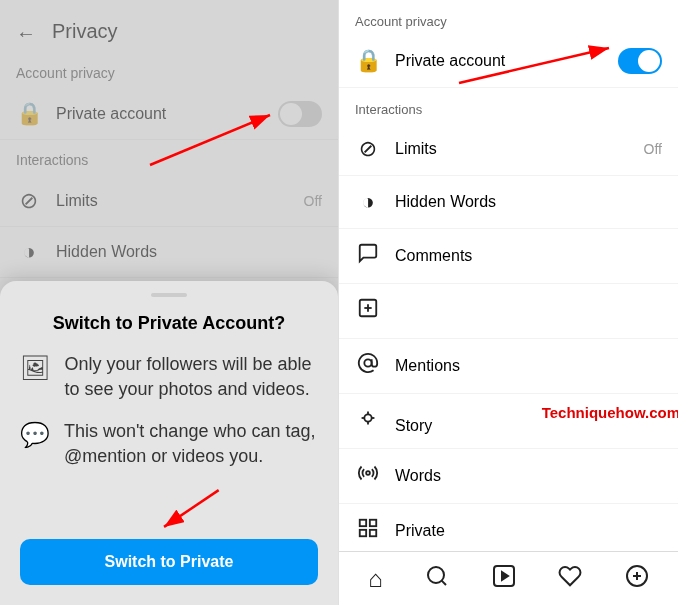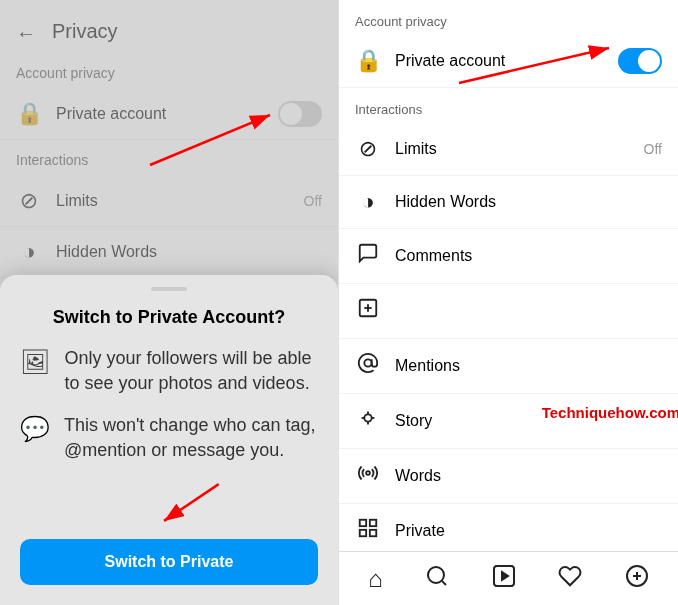--- a/index.html
+++ b/index.html
@@ -167,21 +167,21 @@
     .switch-btn {
       width: 100%;
       padding: 14px;
       background: #0095f6;
       color: #fff;
       border: none;
       border-radius: 10px;
       font-size: 16px;
       font-weight: 600;
       cursor: pointer;
-      margin-top: 10px;
+      margin-top: 4px;
     }
 
     
     .right-panel {
       width: 339px;
       height: 605px;
       background: #fff;
       overflow: hidden;
       display: flex;
       flex-direction: column;
@@ -308,21 +308,21 @@
     <div class="sheet-handle"></div>
     <div class="sheet-title">Switch to Private Account?</div>
 
     <div class="sheet-item">
       <span class="sheet-item-icon">🖼</span>
       <span class="sheet-item-text">Only your followers will be able to see your photos and videos.</span>
     </div>
 
     <div class="sheet-item">
       <span class="sheet-item-icon">💬</span>
-      <span class="sheet-item-text">This won't change who can tag, @mention or message you.</span>
+      <span class="sheet-item-text">This won't change who can tag, @mention or videos you.</span>
     </div>
 
     
     <svg style="position:relative; display:block; width:100%; height:50px; overflow:visible;" viewBox="0 0 300 50">
       <defs>
         <marker id="arrowhead-sheet" markerWidth="8" markerHeight="6" refX="8" refY="3" orient="auto">
           <polygon points="0 0, 8 3, 0 6" fill="red"></polygon>
         </marker>
       </defs>
       <line x1="200" y1="5" x2="145" y2="42" stroke="red" stroke-width="2.5" marker-end="url(#arrowhead-sheet)"></line>
@@ -390,21 +390,21 @@
     <div class="right-list-item">
       <span class="right-list-item-icon">
         <svg width="22" height="22" viewBox="0 0 24 24" fill="none" stroke="#222" stroke-width="2">
           <circle cx="12" cy="12" r="4"></circle>
             <path d="M16 8v5a3 3 0 0 0 6 0v-1a10 10 0 1 0-3.92 7.94"></path>
         </svg>
       </span>
       <span class="right-list-item-text">Mentions</span>
     </div>
 
-    <div class="right-list-item" style="position:relative;">
+    <div class="right-list-item" style="position:relative;align-items:flex-end;">
       <span class="right-list-item-icon">
         <svg width="22" height="22" viewBox="0 0 24 24" fill="none" stroke="#222" stroke-width="2">
           <circle cx="12" cy="12" r="4"></circle>
             <line x1="12" y1="8" x2="12" y2="5"></line>
             <line x1="12" y1="19" x2="12" y2="16"></line>
             <line x1="8" y1="12" x2="5" y2="12"></line>
             <line x1="19" y1="12" x2="16" y2="12"></line>
         </svg>
       </span>
       <span class="right-list-item-text">Story</span>

